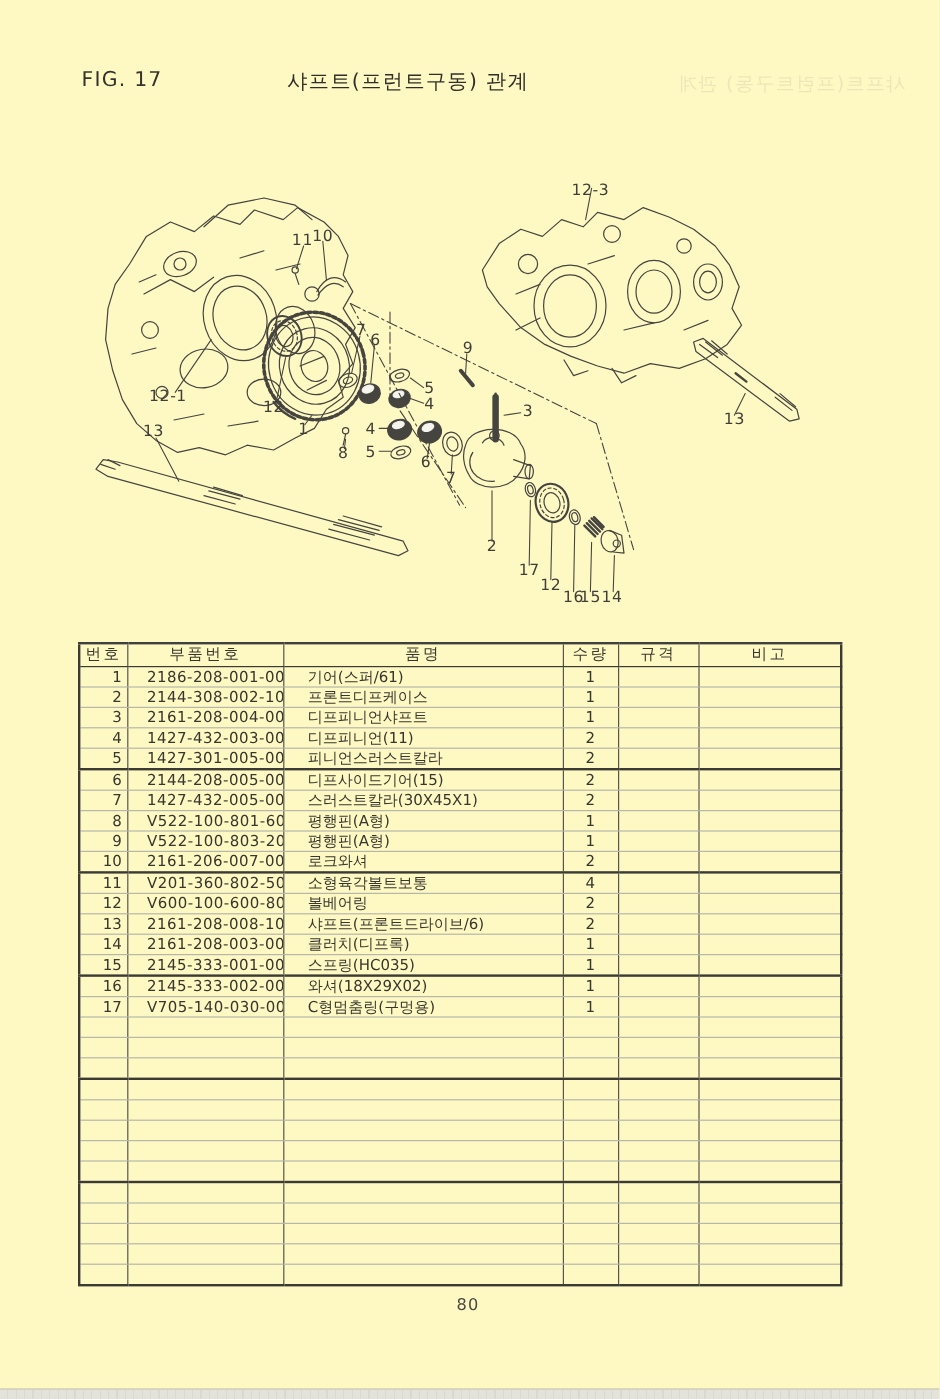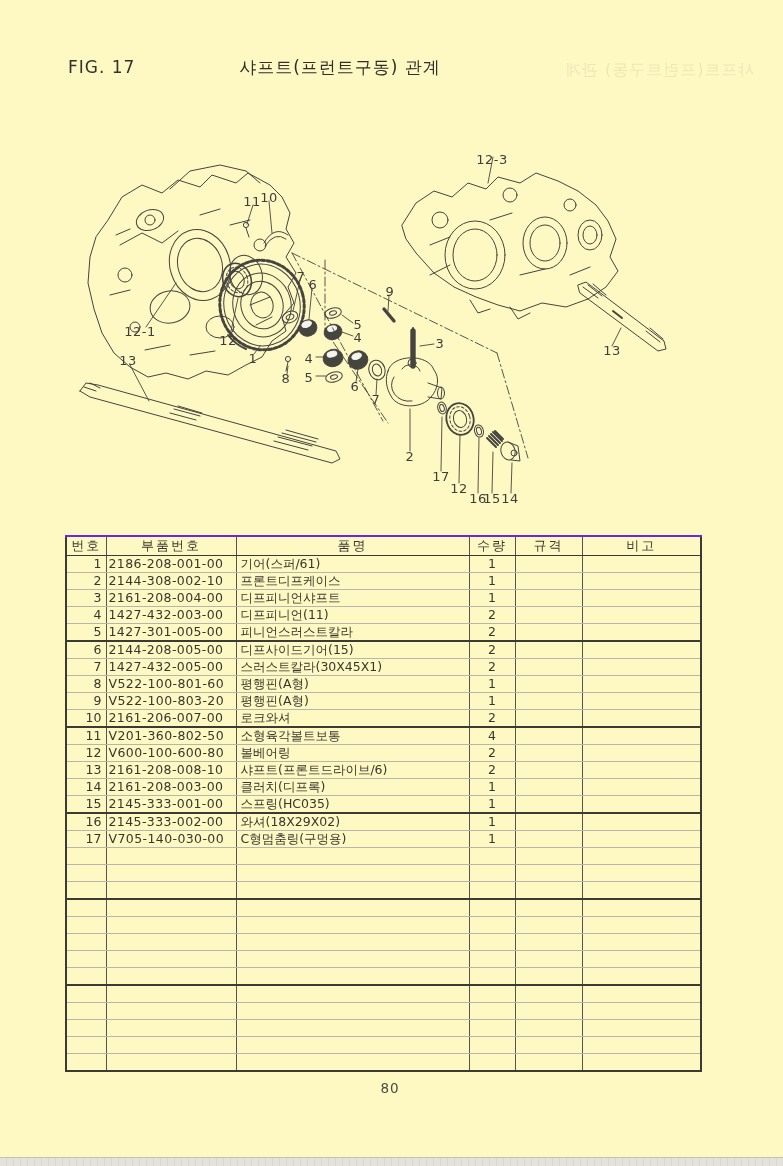--- a/index.html
+++ b/index.html
@@ -39,28 +39,28 @@
     border-collapse:collapse; table-layout:fixed;
     font-size:12.5px; color:#38372f;
   }
   .parts-table th, .parts-table td {
     border-left:1px solid #56554d; border-right:1px solid #56554d;
     height:17px; padding:0 3px; overflow:hidden; white-space:nowrap;
     font-weight:normal; line-height:16px;
   }
   .parts-table thead th {
     height:19px; text-align:center; font-size:13px; letter-spacing:2px;
-    border-top:2px solid #6d28d9; border-bottom:1.5px solid #3b3a35;
+    border-top:2px solid #404040; border-bottom:1.5px solid #3b3a35;
   }
   .parts-table tbody tr td { border-bottom:1px solid #b7b6ab; }
   .parts-table tbody tr.group-end td { border-bottom:2px solid #3b3a35; }
   .parts-table tbody tr:last-child td { border-bottom:2px solid #3b3a35; }
   .parts-table td.c-no   { text-align:right; padding-right:4px; }
-  .parts-table td.c-part { text-align:left; letter-spacing:.4px; padding-left:2px; }
-  .parts-table td.c-name { text-align:left; padding-left:4px; }
+  .parts-table td.c-part { text-align:left; letter-spacing:.4px; padding-left:16px; }
+  .parts-table td.c-name { text-align:left; padding-left:20px; }
   .parts-table td.c-qty  { text-align:center; }
   .parts-table col.w-no   { width:40px; }
   .parts-table col.w-part { width:130px; }
   .parts-table col.w-name { width:233px; }
   .parts-table col.w-qty  { width:46px; }
   .parts-table col.w-spec { width:67px; }
   .parts-table col.w-note { width:119px; }
   .parts-table table, .parts-table { border:2px solid #3b3a35; }
   
   .page-number {

